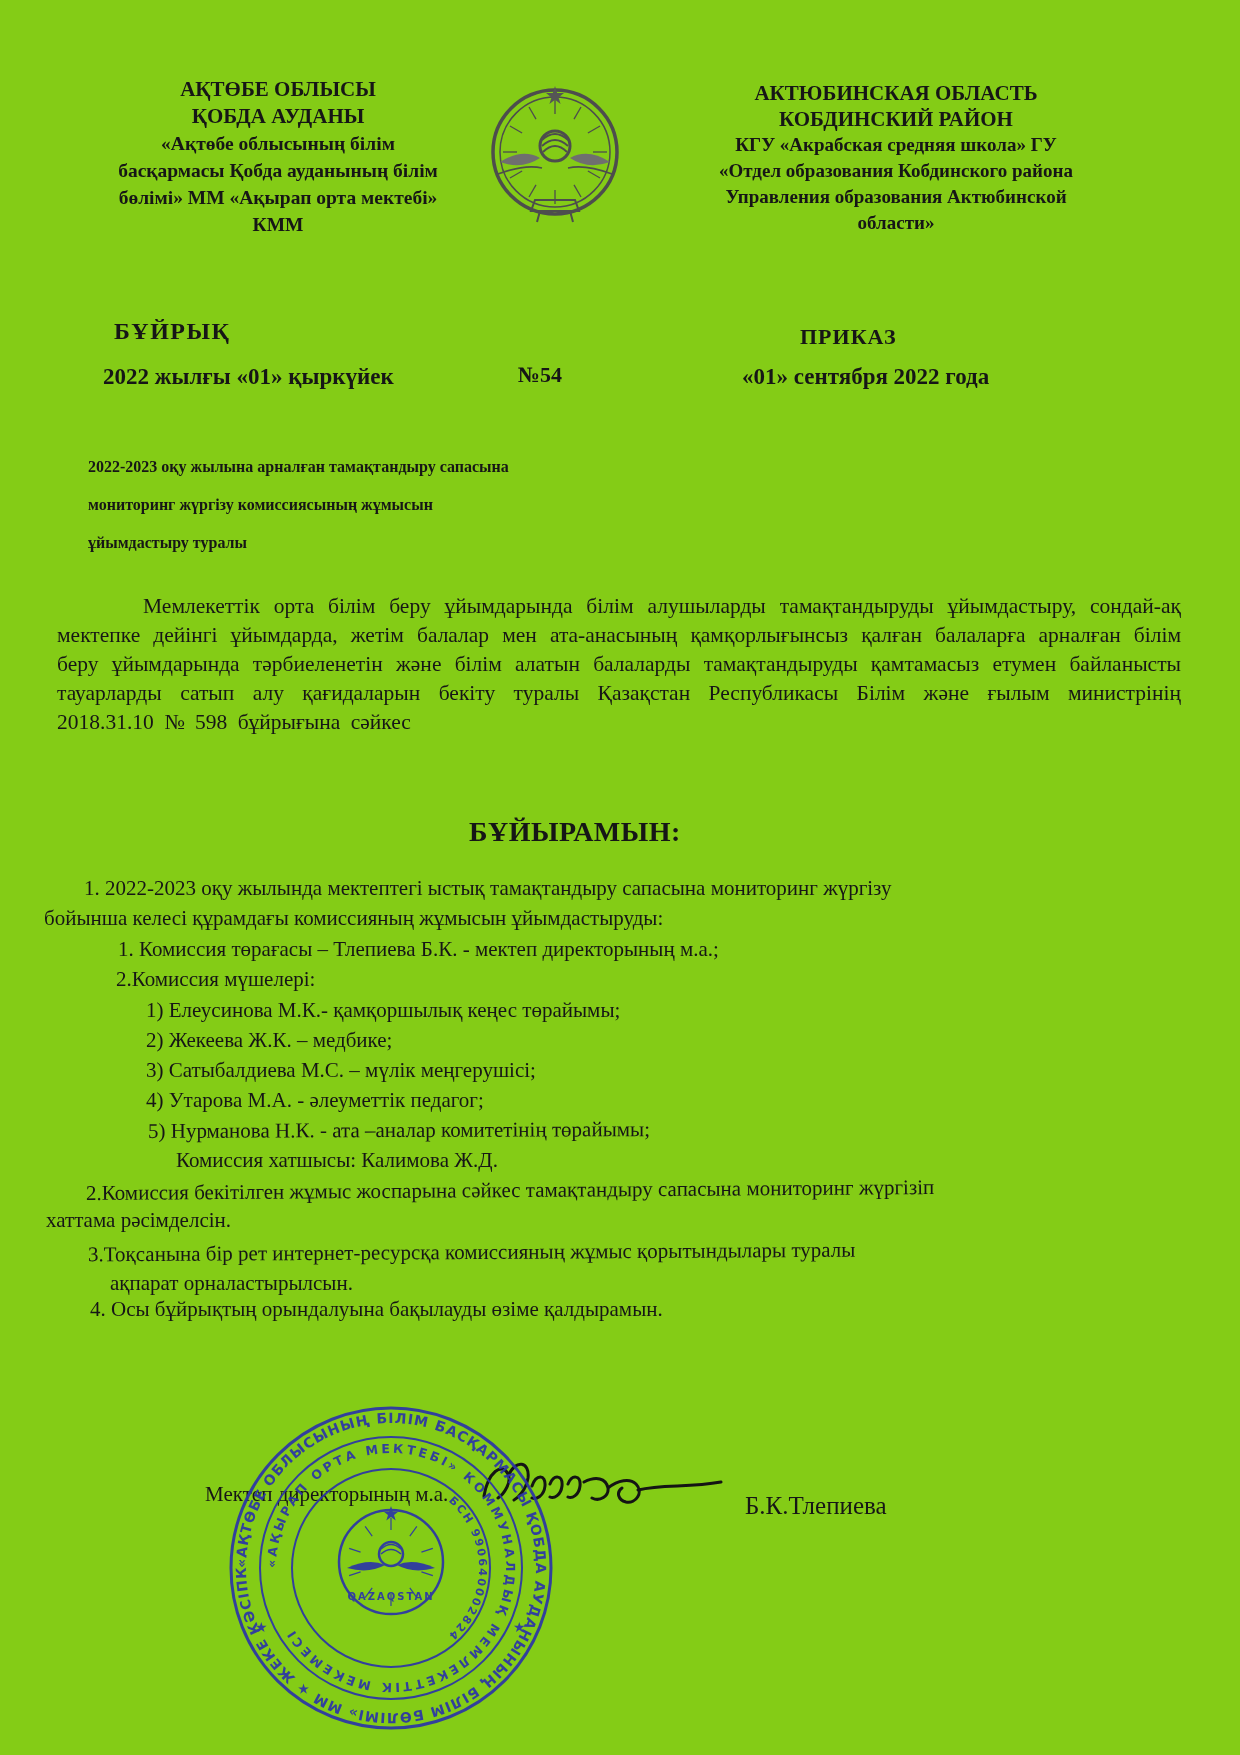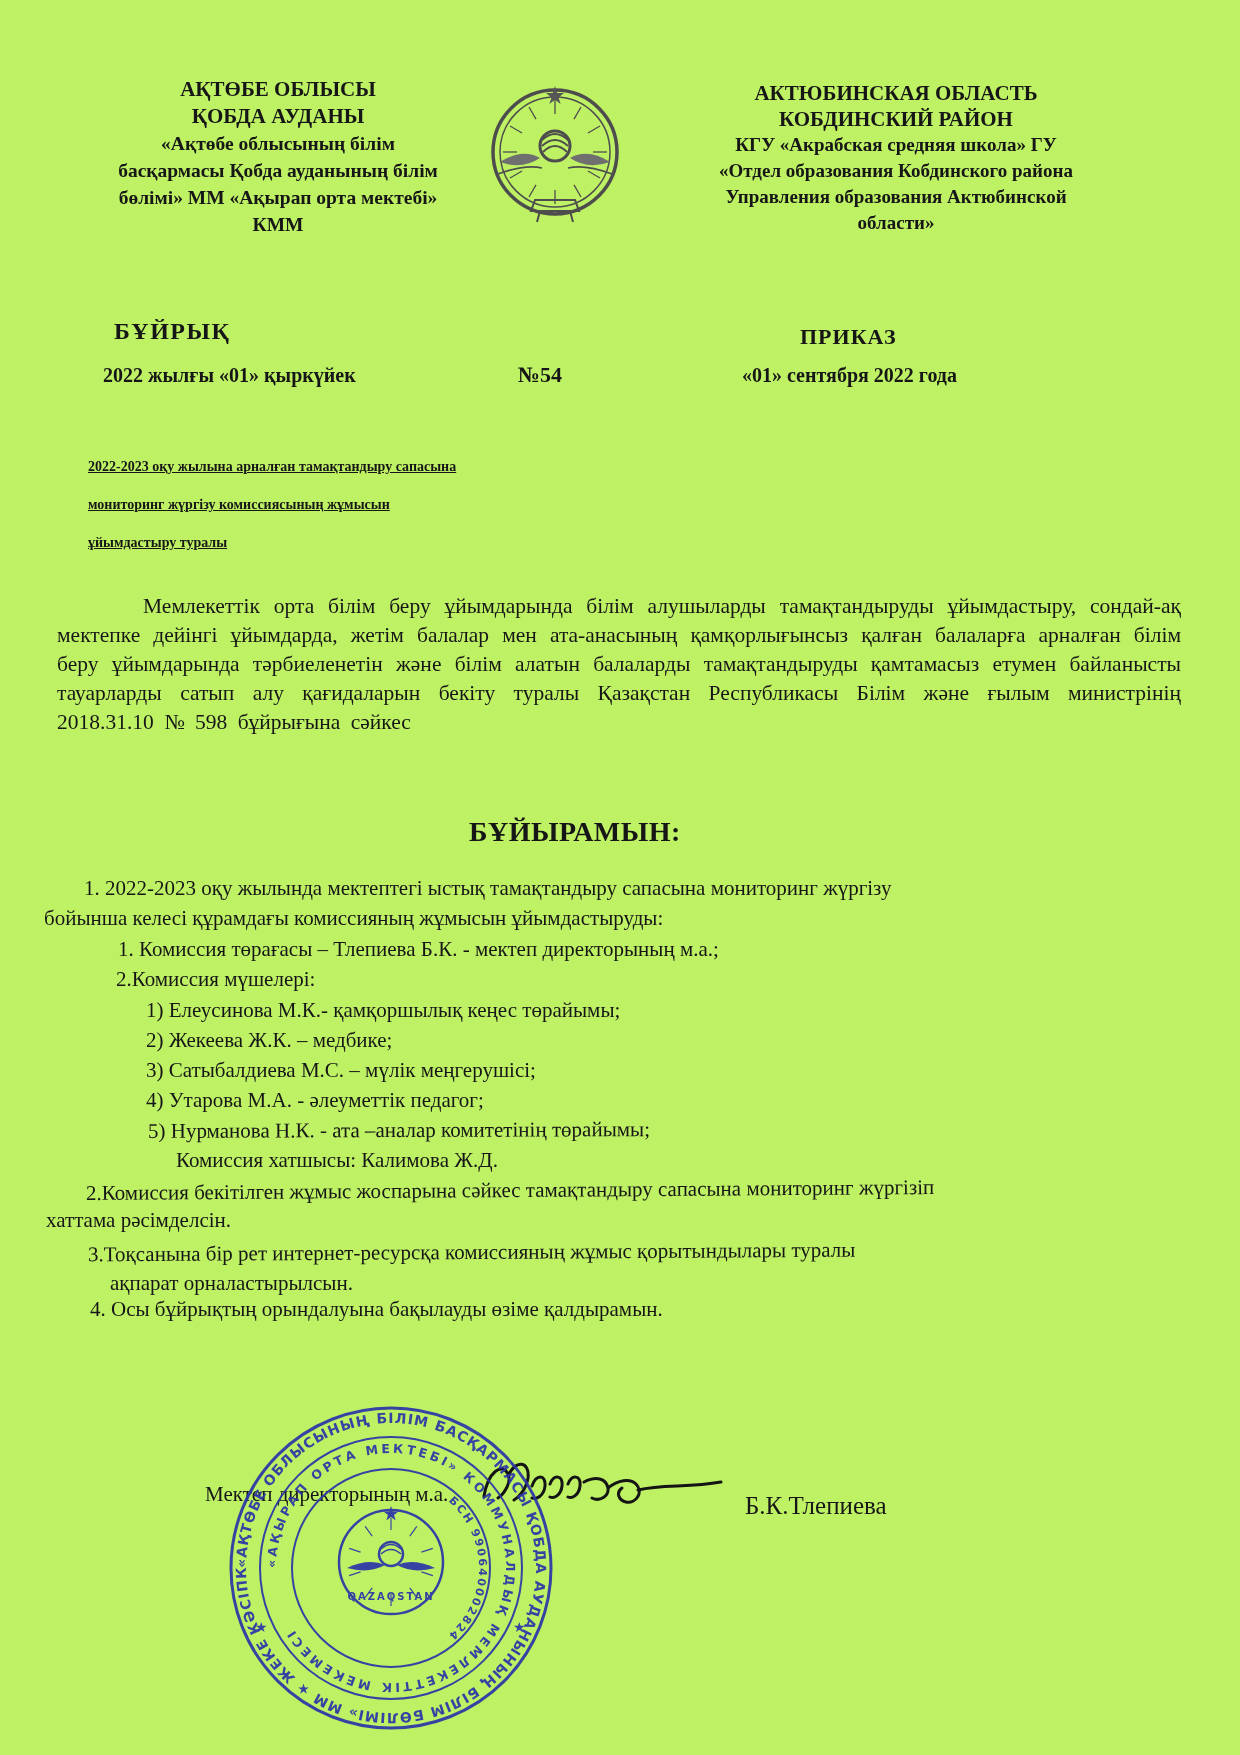--- a/index.html
+++ b/index.html
@@ -1,38 +1,38 @@
 <!DOCTYPE html>
 <html><head>
 <meta charset="utf-8">
 <style>
   html,body{margin:0;padding:0;background:#e8e8e8;}
   .page{
     position:relative;
     width:1240px;height:1755px;
     margin:0 auto;
-    background:#bef264;
+    background:#84cc16;
     font-family:"Liberation Serif","DejaVu Serif",serif;
     color:#161616;
     overflow:hidden;
   }
   .abs{position:absolute;}
   .hdr-block{ text-align:center; font-weight:bold; }
   .hdr-left{ left:86px; top:76px; width:384px; font-size:19.5px; line-height:27px;}
   .hdr-right{ left:648px; top:80px; width:496px; font-size:19px; line-height:26px;}
   .hdr-line.big{ font-size:21px; }
   .emblem{ left:480px; top:82px; width:150px; height:146px; }
   .order-label{ font-weight:bold; }
   .order-kk{ left:114px; top:318px; font-size:24px; letter-spacing:1.5px;}
   .order-ru{ left:800px; top:324px; font-size:22px; letter-spacing:1px;}
-  .date-line{ font-weight:bold; font-size:20px; white-space:nowrap;}
+  .date-line{ font-weight:bold; font-size:23px; white-space:nowrap;}
   .date-kk{ left:103px; top:364px;}
   .order-no{ left:518px; top:362px; font-size:22px;}
   .date-ru{ left:742px; top:364px;}
-  .subject{ left:88px; top:448px; width:720px; font-weight:bold; font-size:14px; line-height:38px;text-decoration:underline;}
+  .subject{ left:88px; top:448px; width:720px; font-weight:bold; font-size:16px; line-height:38px;}
   .preamble{
     left:57px; top:592px; width:1124px;
     font-size:21.5px; line-height:29px;
     text-align:justify; text-indent:86px; word-spacing:5px;
   }
   .resolution{ left:0; top:816px; width:1150px; text-align:center; font-weight:bold; font-size:28px; letter-spacing:0.5px;}
   .doc-line{ font-size:21px; white-space:nowrap; }
   .sig-label{ left:205px; top:1482px; font-size:21px; white-space:nowrap;}
   .sig-name{ left:745px; top:1492px; font-size:25px; font-weight:500; white-space:nowrap;text-align:right;}
   .sig-script{ left:478px; top:1438px; width:250px; height:100px;}

